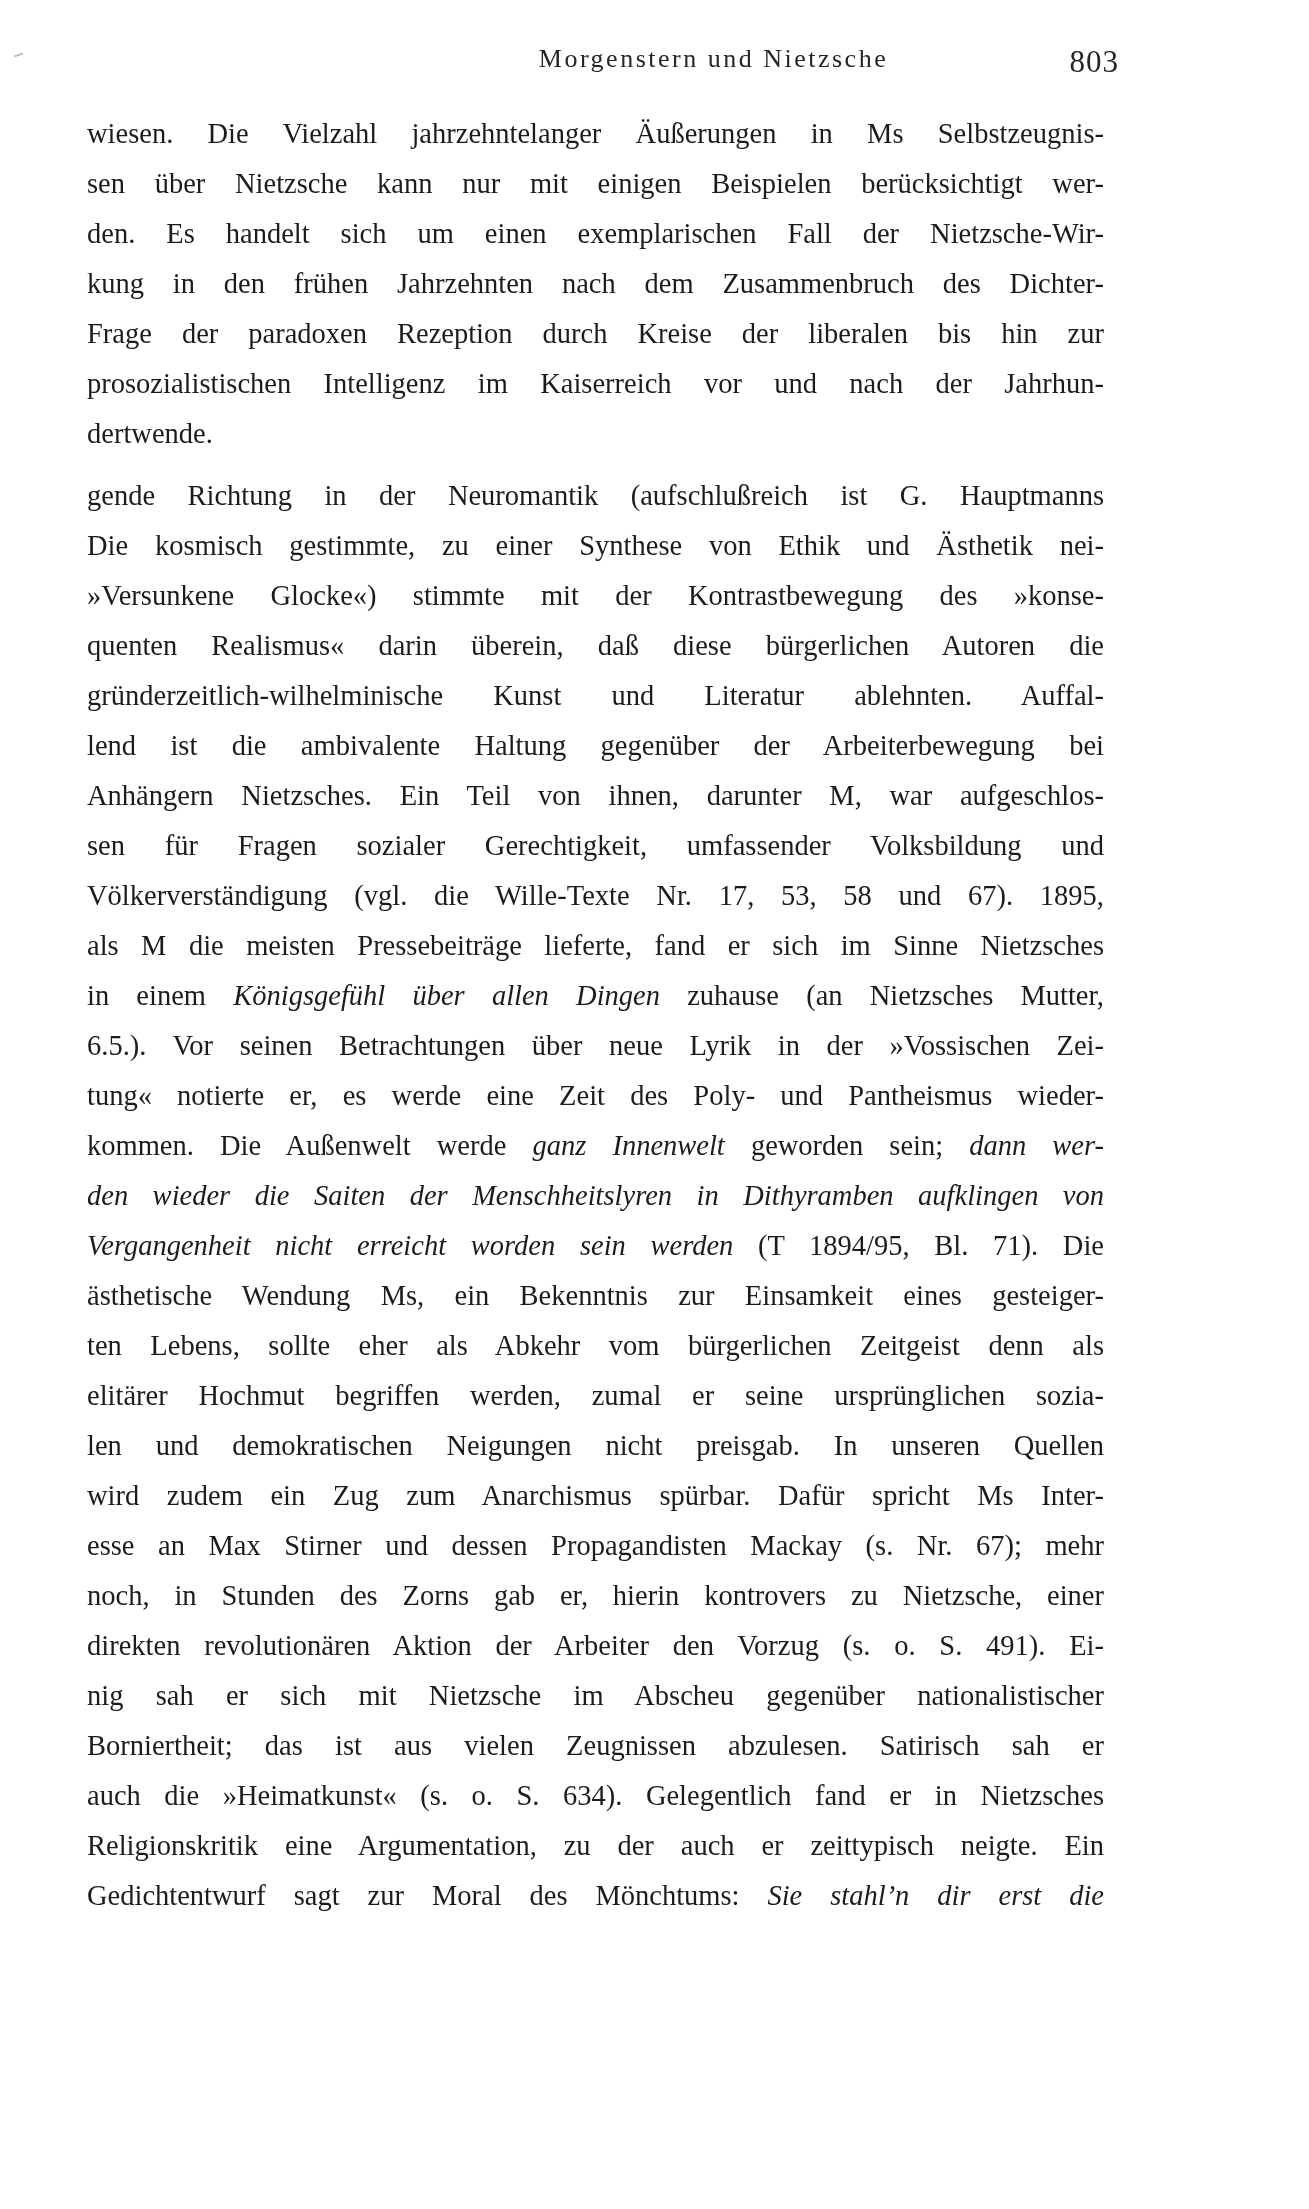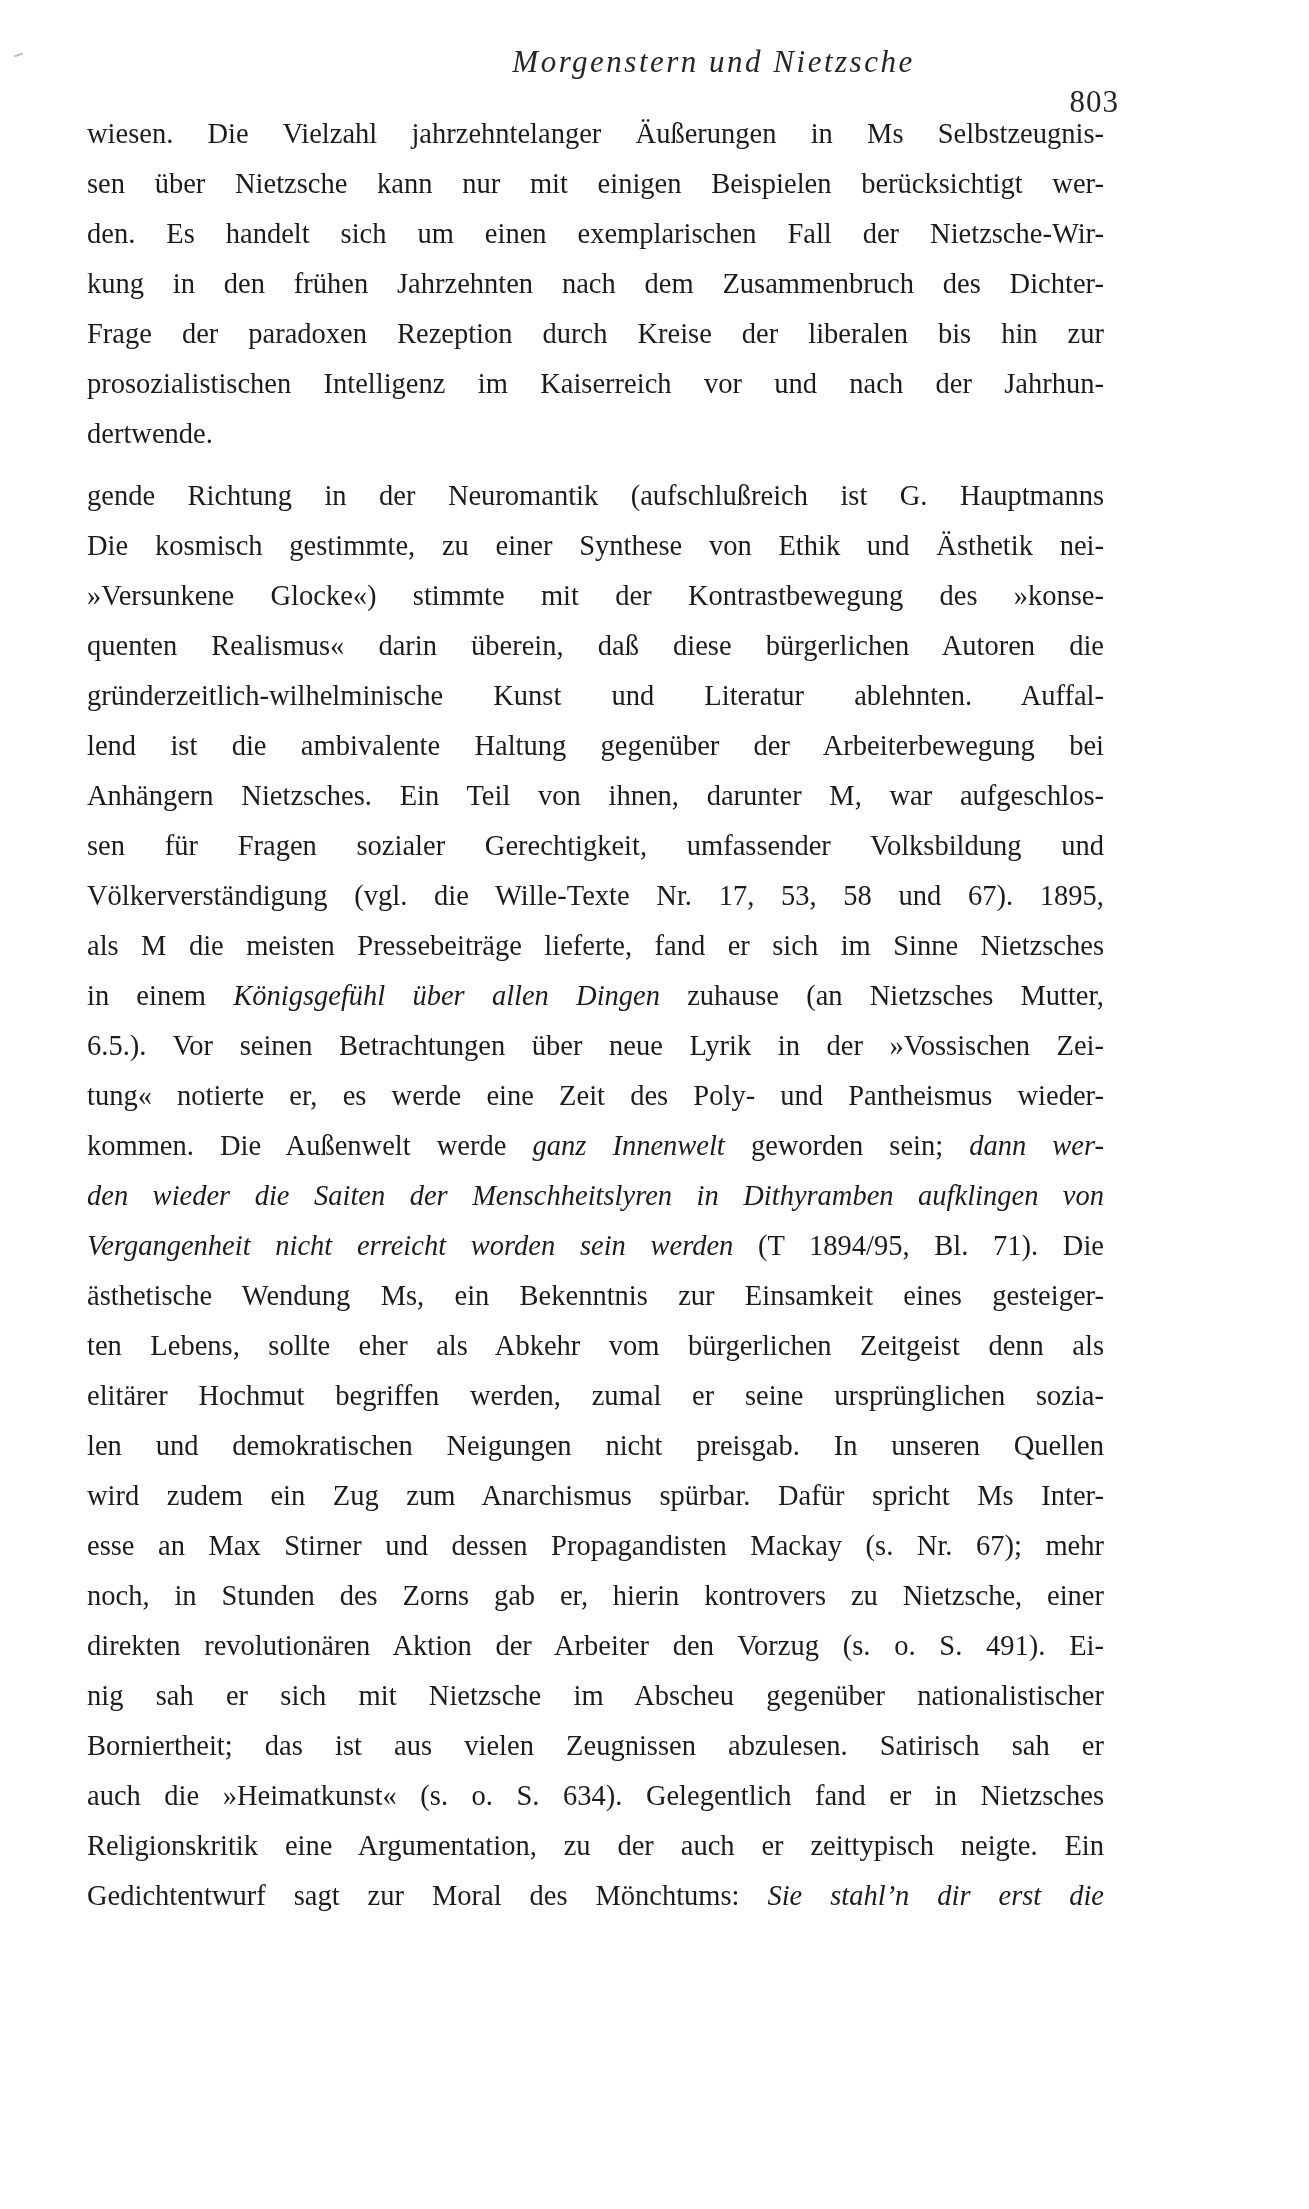--- a/index.html
+++ b/index.html
@@ -33,34 +33,32 @@
     right: 0;
     height: 44px;
   }
   .running-head {
     position: absolute;
     left: 0;
     right: 0;
     top: 0;
     text-align: center;
     padding-left: 118px;
-    font-style: italic;
-    font-size: 31px;
+    font-size: 26px;
     letter-spacing: 2.5px;
     color: #262626;
     white-space: nowrap;
   }
   .page-number {
     position: absolute;
     right: 190px;
     top: 0;
     font-size: 31px;
     letter-spacing: 1px;
     color: #262626;
-    margin-top: 40px;
   }
   .body-text {
     position: absolute;
     top: 97px;
     left: 75px;
     width: 1041px;
     font-size: 28.5px;
     line-height: 50px;
     color: #1c1c1c;
   }

